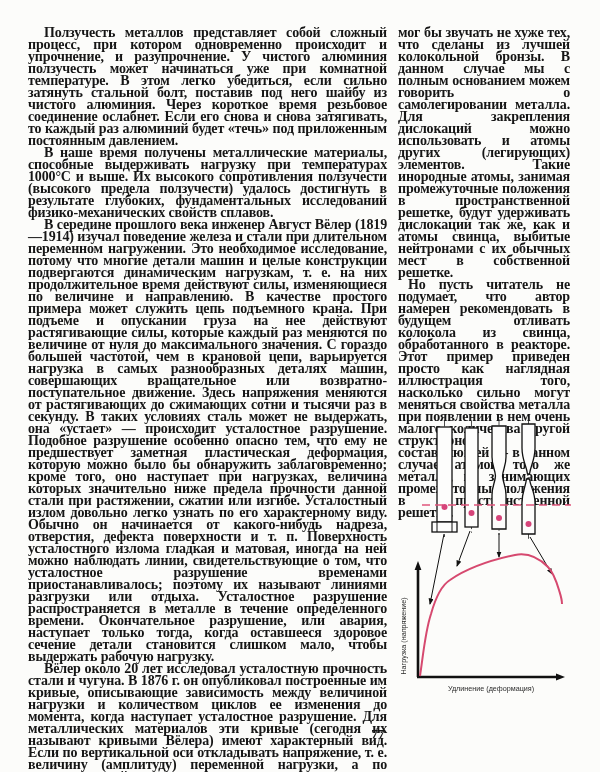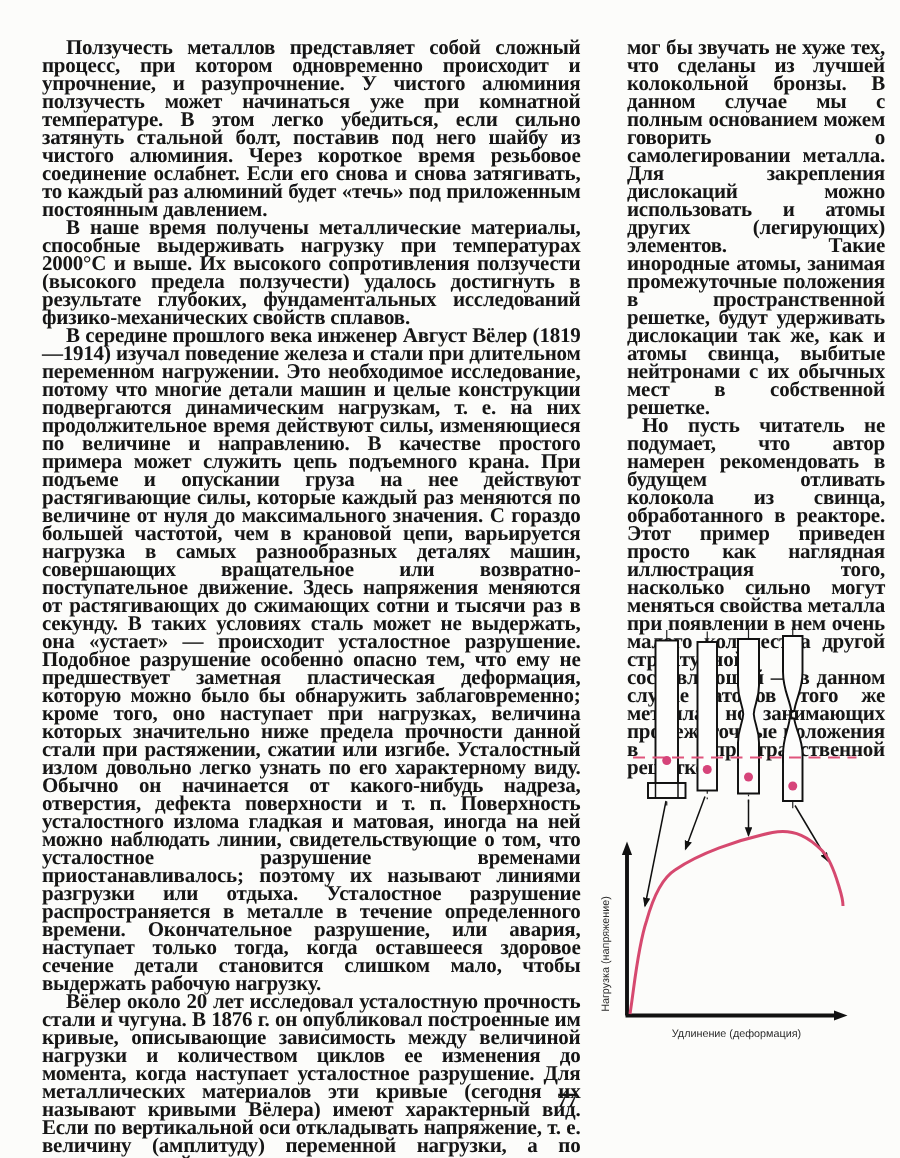--- a/index.html
+++ b/index.html
@@ -16,21 +16,21 @@
     position:absolute;
     text-align:justify;
     font-size:14px;
     line-height:12px;
     font-weight:bold;
     letter-spacing:-0.15px;
   }
   .col p{margin:0;text-indent:16px;}
   .col p.noindent{text-indent:0;}
   .col-left{left:28px;top:27px;width:359px;}
-  .col-right{left:398px;top:27px;width:172px;margin-left:20px;}
+  .col-right{left:398px;top:27px;width:172px;}
   .col-right p{text-indent:10px;}
   .col-right p.noindent{text-indent:0;}
   .figure{
     position:absolute;left:396px;top:417px;width:176px;height:284px;
   }
   .figure svg{display:block;}
   .fig-caption{
     position:absolute;left:398px;top:674px;width:174px;
     font-size:10.5px;line-height:11.8px;font-weight:bold;
     text-align:justify;letter-spacing:-0.1px;
@@ -45,21 +45,21 @@
     font-size:7.2px;fill:#2a2a2a;font-weight:normal;
   }
 </style>
 </head>
 <body>
 
 <div class="page">
 
   <div class="col col-left">
     <p>Ползучесть металлов представляет собой сложный процесс, при котором одновременно происходит и упрочнение, и разупрочнение. У чистого алюминия ползучесть может начинаться уже при комнатной температуре. В этом легко убедиться, если сильно затянуть стальной болт, поставив под него шайбу из чистого алюминия. Через короткое время резьбовое соединение ослабнет. Если его снова и снова затягивать, то каждый раз алюминий будет «течь» под приложенным постоянным давлением.</p>
-    <p>В наше время получены металлические материалы, способные выдерживать нагрузку при температурах 2000°С и выше. Их высокого сопротивления ползучести (высокого предела ползучести) удалось достигнуть в результате глубоких, фундаментальных исследований физико-механических свойств сплавов.</p>
+    <p>В наше время получены металлические материалы, способные выдерживать нагрузку при температурах 1000°С и выше. Их высокого сопротивления ползучести (высокого предела ползучести) удалось достигнуть в результате глубоких, фундаментальных исследований физико-механических свойств сплавов.</p>
     <p>В середине прошлого века инженер Август Вёлер (1819—1914) изучал поведение железа и стали при длительном переменном нагружении. Это необходимое исследование, потому что многие детали машин и целые конструкции подвергаются динамическим нагрузкам, т. е. на них продолжительное время действуют силы, изменяющиеся по величине и направлению. В качестве простого примера может служить цепь подъемного крана. При подъеме и опускании груза на нее действуют растягивающие силы, которые каждый раз меняются по величине от нуля до максимального значения. С гораздо большей частотой, чем в крановой цепи, варьируется нагрузка в самых разнообразных деталях машин, совершающих вращательное или возвратно-поступательное движение. Здесь напряжения меняются от растягивающих до сжимающих сотни и тысячи раз в секунду. В таких условиях сталь может не выдержать, она «устает» — происходит усталостное разрушение. Подобное разрушение особенно опасно тем, что ему не предшествует заметная пластическая деформация, которую можно было бы обнаружить заблаговременно; кроме того, оно наступает при нагрузках, величина которых значительно ниже предела прочности данной стали при растяжении, сжатии или изгибе. Усталостный излом довольно легко узнать по его характерному виду. Обычно он начинается от какого-нибудь надреза, отверстия, дефекта поверхности и т. п. Поверхность усталостного излома гладкая и матовая, иногда на ней можно наблюдать линии, свидетельствующие о том, что усталостное разрушение временами приостанавливалось; поэтому их называют линиями разгрузки или отдыха. Усталостное разрушение распространяется в металле в течение определенного времени. Окончательное разрушение, или авария, наступает только тогда, когда оставшееся здоровое сечение детали становится слишком мало, чтобы выдержать рабочую нагрузку.</p>
     <p>Вёлер около 20 лет исследовал усталостную прочность стали и чугуна. В 1876 г. он опубликовал построенные им кривые, описывающие зависимость между величиной нагрузки и количеством циклов ее изменения до момента, когда наступает усталостное разрушение. Для металлических материалов эти кривые (сегодня их называют кривыми Вёлера) имеют характерный вид. Если по вертикальной оси откладывать напряжение, т. е. величину (амплитуду) переменной нагрузки, а по горизонтальной оси — число циклов нагрузки, после которого образец разрушается, то легко заметить, что при данной нагрузке материал может выдержать только определенное число циклов. Крутизна</p>
   </div>
 
   <div class="col col-right">
     <p class="noindent">мог бы звучать не хуже тех, что сделаны из лучшей колокольной бронзы. В данном случае мы с полным основанием можем говорить о самолегировании металла. Для закрепления дислокаций можно использовать и атомы других (легирующих) элементов. Такие инородные атомы, занимая промежуточные положения в пространственной решетке, будут удерживать дислокации так же, как и атомы свинца, выбитые нейтронами с их обычных мест в собственной решетке.</p>
     <p>Но пусть читатель не подумает, что автор намерен рекомендовать в будущем отливать колокола из свинца, обработанного в реакторе. Этот пример приведен просто как наглядная иллюстрация того, насколько сильно могут меняться свойства металла при появлении в нем очень малого количества другой структурной составляющей — в данном случае атомов того же металла, но занимающих промежуточные положения в пространственной решетке.</p>
   </div>
 
   <div class="figure">

